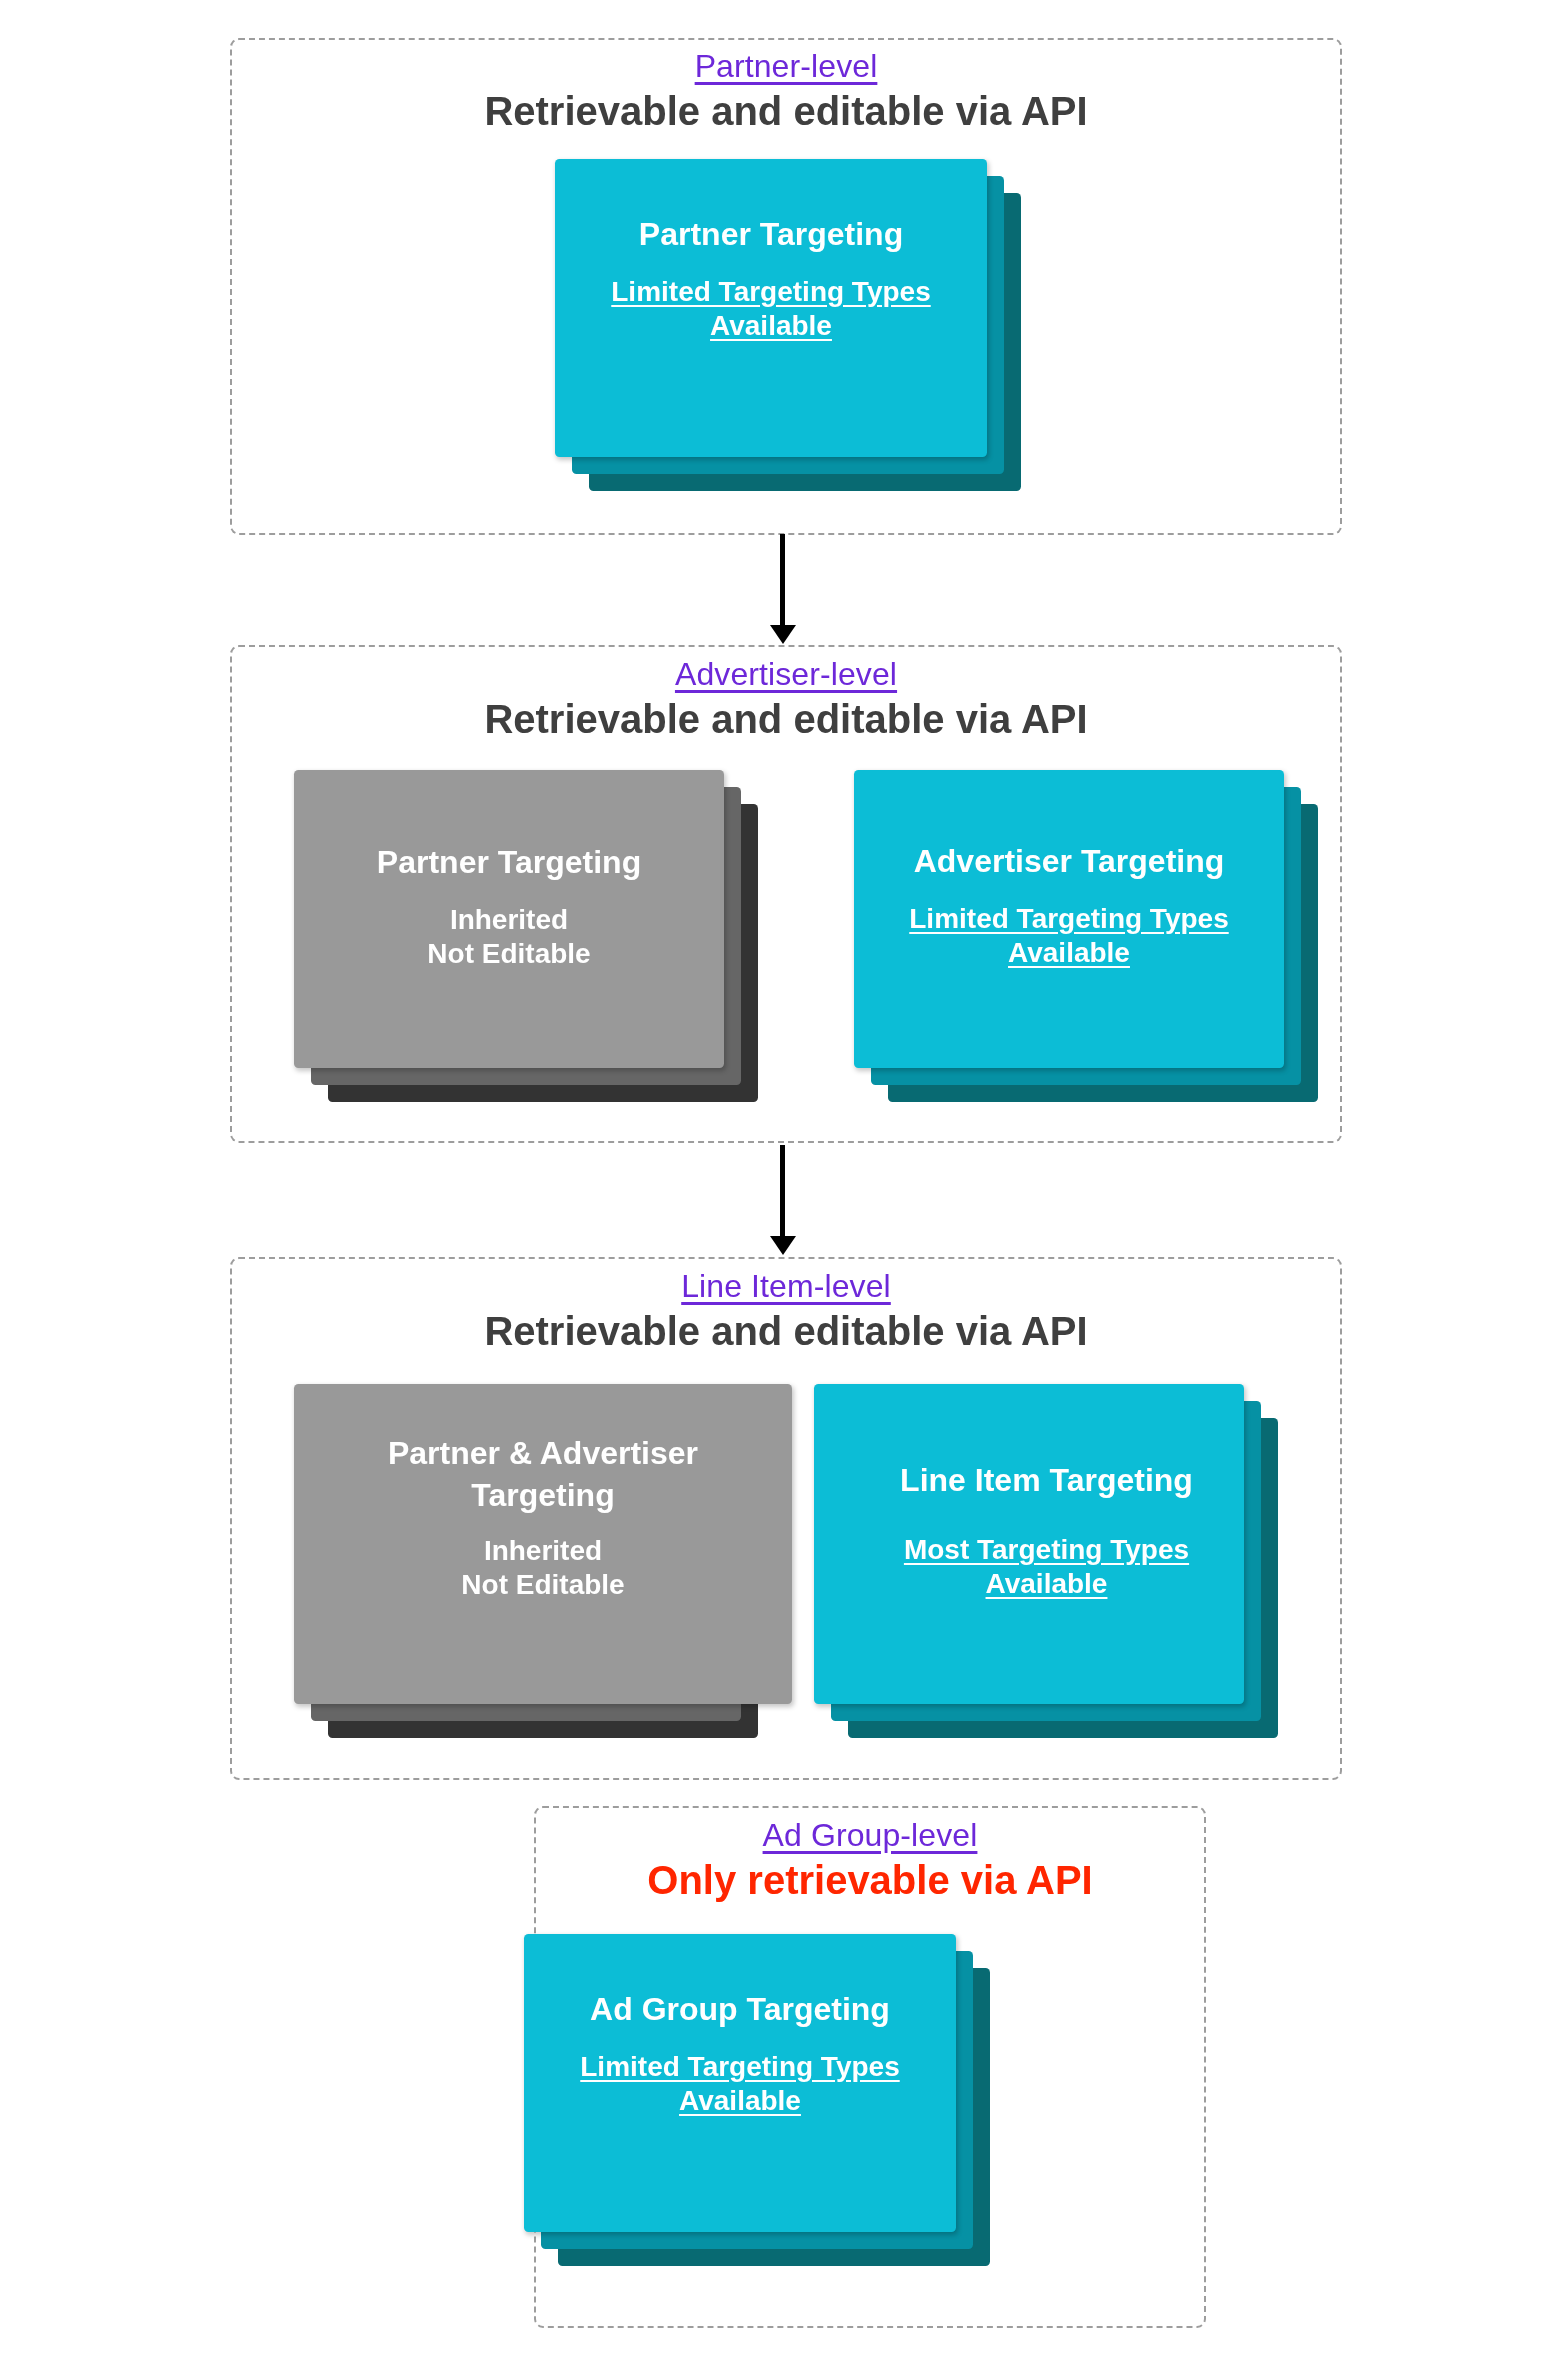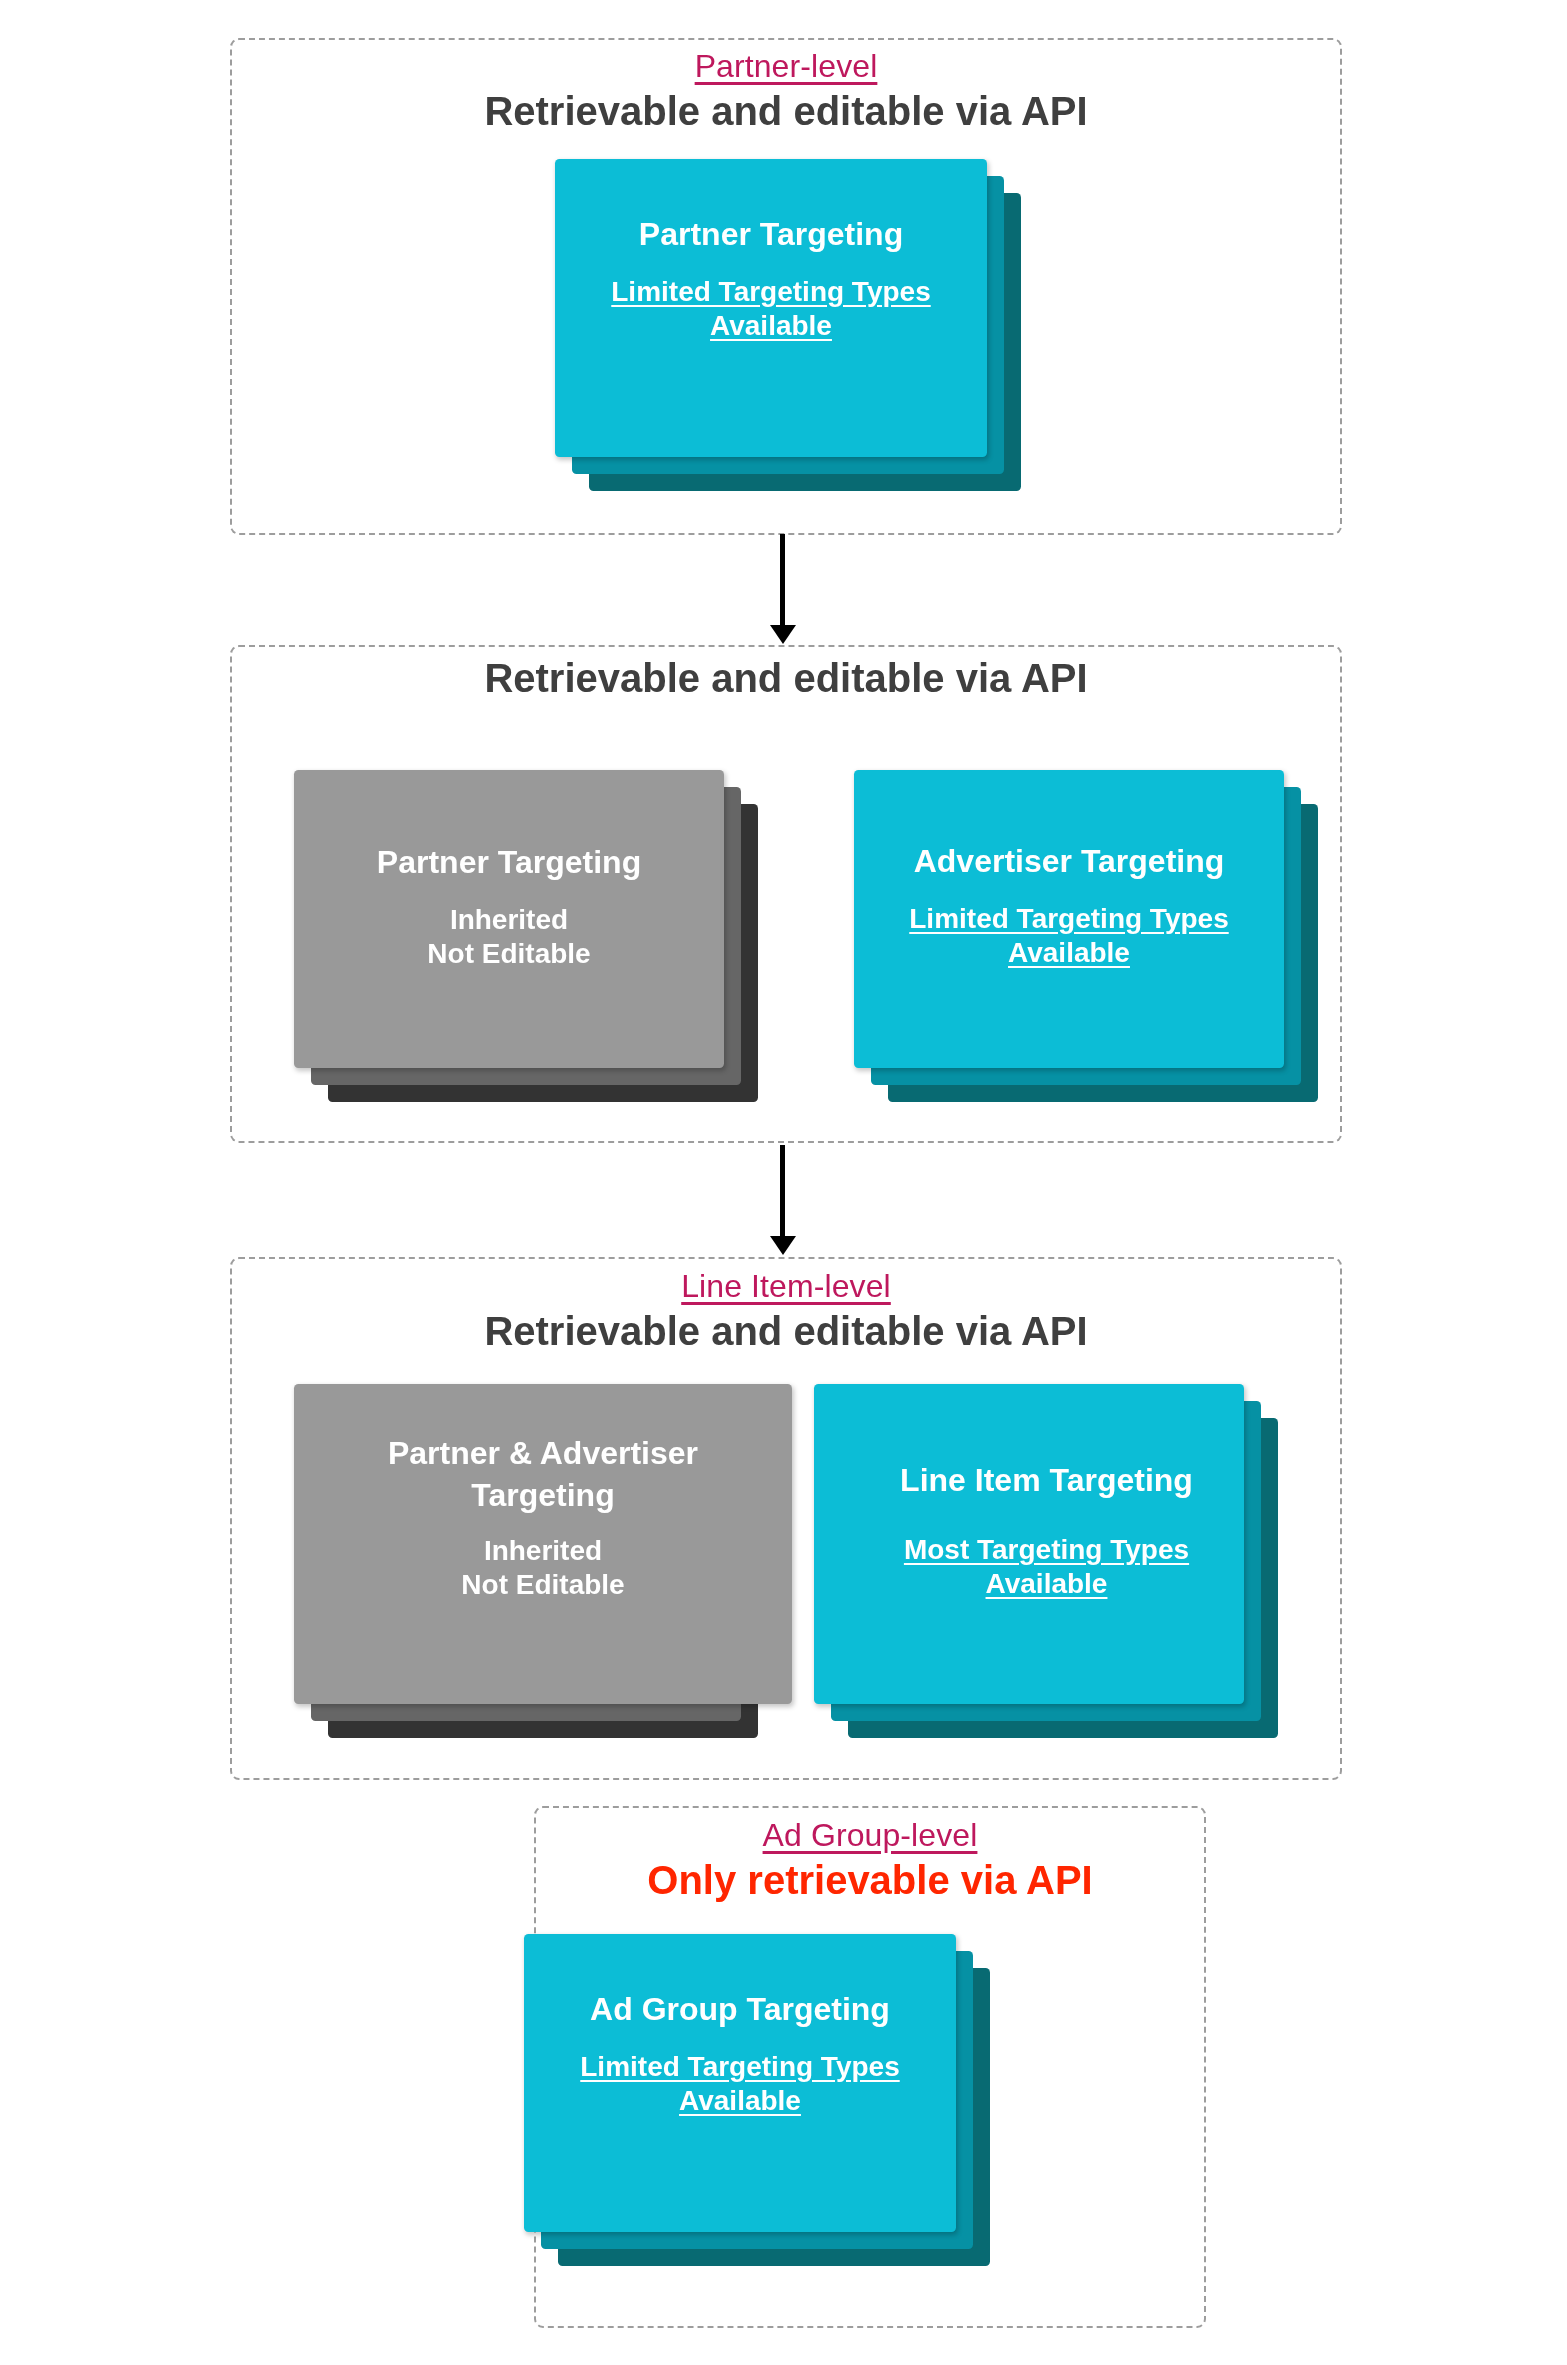--- a/index.html
+++ b/index.html
@@ -30,21 +30,21 @@
   .level-heading {
     position: absolute;
     left: 0;
     right: 0;
     text-align: center;
     pointer-events: none;
   }
   .level-name {
     font-size: 32px;
     font-weight: 400;
-    color: #be185d;
+    color: #6d28d9;
     text-decoration: underline;
     text-underline-offset: 5.4px;
     line-height: 41px;
     letter-spacing: 0.1px;
   }
   .level-access {
     font-size: 40px;
     font-weight: 700;
     color: #3f3f3f;
     line-height: 41px;
@@ -149,20 +149,21 @@
   </div>
 
   <div class="arrow" style="left:765px; top:534px; height:111px;">
     <div class="shaft" style="height:91px;"></div>
     <div class="head" style="top:91px;"></div>
   </div>
 
   <div class="level-box" style="left:230px; top:645px; width:1112px; height:498px;"></div>
 
   <div class="level-heading" style="left:230px; top:654px; width:1112px;">
+    <div class="level-name">Advertiser-level</div>
     <div class="level-access">Retrievable and editable via API</div>
   </div>
 
   <div class="card-stack gray" style="left:294px; top:770px; width:464px; height:332px;">
     <div class="card-layer layer-back" style="width:430px; height:298px;"></div>
     <div class="card-layer layer-mid" style="width:430px; height:298px;"></div>
     <div class="card-layer layer-front" style="width:430px; height:298px;">
       <div class="card-title" style="margin-top:71px;">Partner Targeting</div>
       <div class="card-sub" style="margin-top:19.6px; white-space:pre-line;">Inherited
 Not Editable</div>

